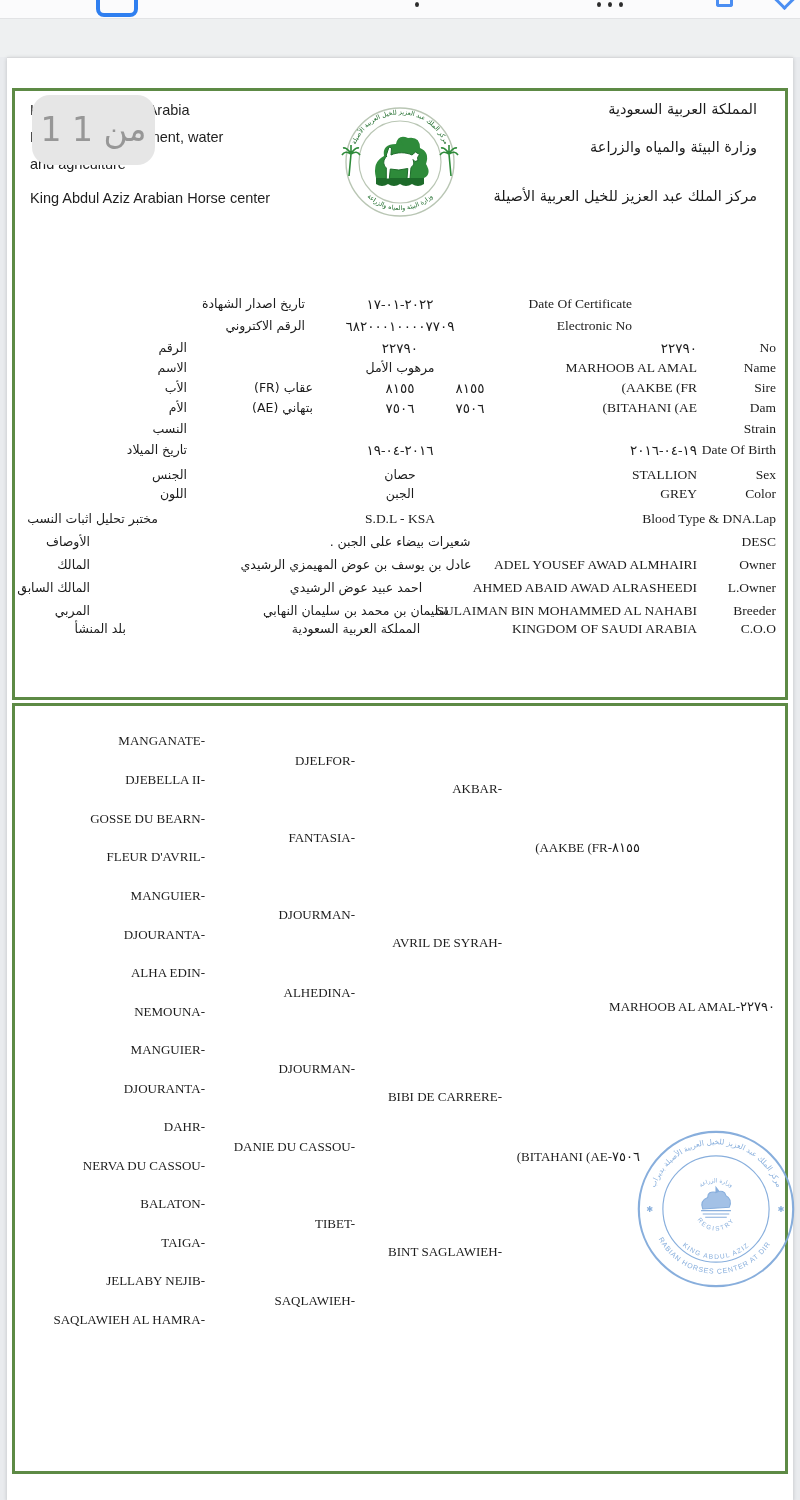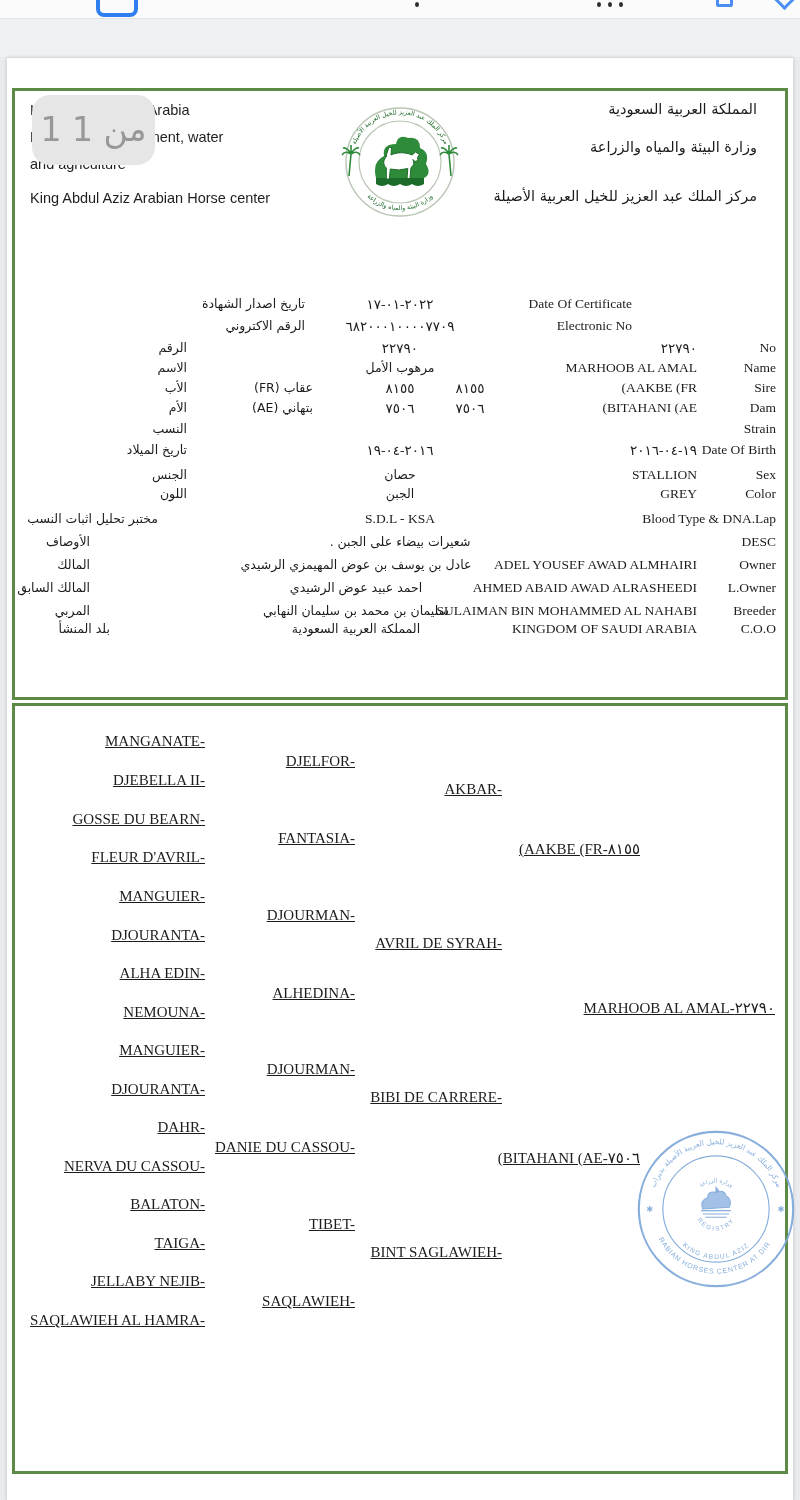--- a/index.html
+++ b/index.html
@@ -32,21 +32,21 @@
   .title-ar{position:absolute;left:0;top:231px;width:800px;text-align:center;font-weight:bold;
             font-size:15px;color:#111;font-family:"DejaVu Sans",sans-serif;z-index:2;}
   .title-en{position:absolute;left:0;top:253px;width:800px;text-align:center;font-weight:bold;
             font-size:15px;letter-spacing:.3px;color:#111;z-index:2;}
   .logo-wrap{position:absolute;left:338px;top:96px;width:124px;height:138px;z-index:2;}
   .stamp-wrap{position:absolute;left:633px;top:1126px;width:166px;height:166px;opacity:.92;z-index:3;}
   
   .fld,.ped{position:absolute;white-space:nowrap;color:#1c1c1c;z-index:2;}
   .f-en{font-family:"Liberation Serif","DejaVu Serif","DejaVu Sans",serif;font-size:13.5px;}
   .f-ar{font-family:"DejaVu Sans",sans-serif;font-size:12.5px;}
-  .ped{font-family:"Liberation Serif","DejaVu Serif","DejaVu Sans",serif;font-size:15px;text-decoration:underline;}
+  .ped{font-family:"Liberation Serif","DejaVu Serif","DejaVu Sans",serif;font-size:13px;}
 </style>
 </head>
 <body>
 
 <div class="screen">
 
   <div class="toolbar">
     <div class="tabs-icon"></div>
     <i class="tdot" style="left:415px"></i>
     <i class="tdot" style="left:597px"></i>
@@ -194,21 +194,21 @@
     <span class="fld f-en" dir="ltr" style="top: 557px; right: 103px;">ADEL YOUSEF AWAD ALMHAIRI</span>
     <span class="fld f-en" dir="ltr" style="top: 557px; right: 24px;">Owner</span>
     <span class="fld f-ar" dir="rtl" style="top: 580px; right: 710px;">المالك السابق</span>
     <span class="fld f-ar" dir="rtl" style="top: 580px; left: 356px; transform: translateX(-50%);">احمد عبيد عوض الرشيدي</span>
     <span class="fld f-en" dir="ltr" style="top: 580px; right: 103px;">AHMED ABAID AWAD ALRASHEEDI</span>
     <span class="fld f-en" dir="ltr" style="top: 580px; right: 24px;">L.Owner</span>
     <span class="fld f-ar" dir="rtl" style="top: 603px; right: 710px;">المربي</span>
     <span class="fld f-ar" dir="rtl" style="top: 603px; left: 356px; transform: translateX(-50%);">سليمان بن محمد بن سليمان النهابي</span>
     <span class="fld f-en" dir="ltr" style="top: 603px; right: 103px;">SULAIMAN BIN MOHAMMED AL NAHABI</span>
     <span class="fld f-en" dir="ltr" style="top: 603px; right: 24px;">Breeder</span>
-    <span class="fld f-ar" dir="rtl" style="top: 621px; right: 690px; padding-left: 16px;">بلد المنشأ</span>
+    <span class="fld f-ar" dir="rtl" style="top: 621px; right: 674px; padding-left: 16px;">بلد المنشأ</span>
     <span class="fld f-ar" dir="rtl" style="top: 621px; left: 356px; transform: translateX(-50%);">المملكة العربية السعودية</span>
     <span class="fld f-en" dir="ltr" style="top: 621px; right: 103px;">KINGDOM OF SAUDI ARABIA</span>
     <span class="fld f-en" dir="ltr" style="top: 621px; right: 24px;">C.O.O</span>
     <span class="ped" dir="ltr" style="top: 733px; right: 595px;">MANGANATE-</span>
     <span class="ped" dir="ltr" style="top: 772px; right: 595px;">DJEBELLA II-</span>
     <span class="ped" dir="ltr" style="top: 811px; right: 595px;">GOSSE DU BEARN-</span>
     <span class="ped" dir="ltr" style="top: 849px; right: 595px;">FLEUR D'AVRIL-</span>
     <span class="ped" dir="ltr" style="top: 888px; right: 595px;">MANGUIER-</span>
     <span class="ped" dir="ltr" style="top: 927px; right: 595px;">DJOURANTA-</span>
     <span class="ped" dir="ltr" style="top: 965px; right: 595px;">ALHA EDIN-</span>

